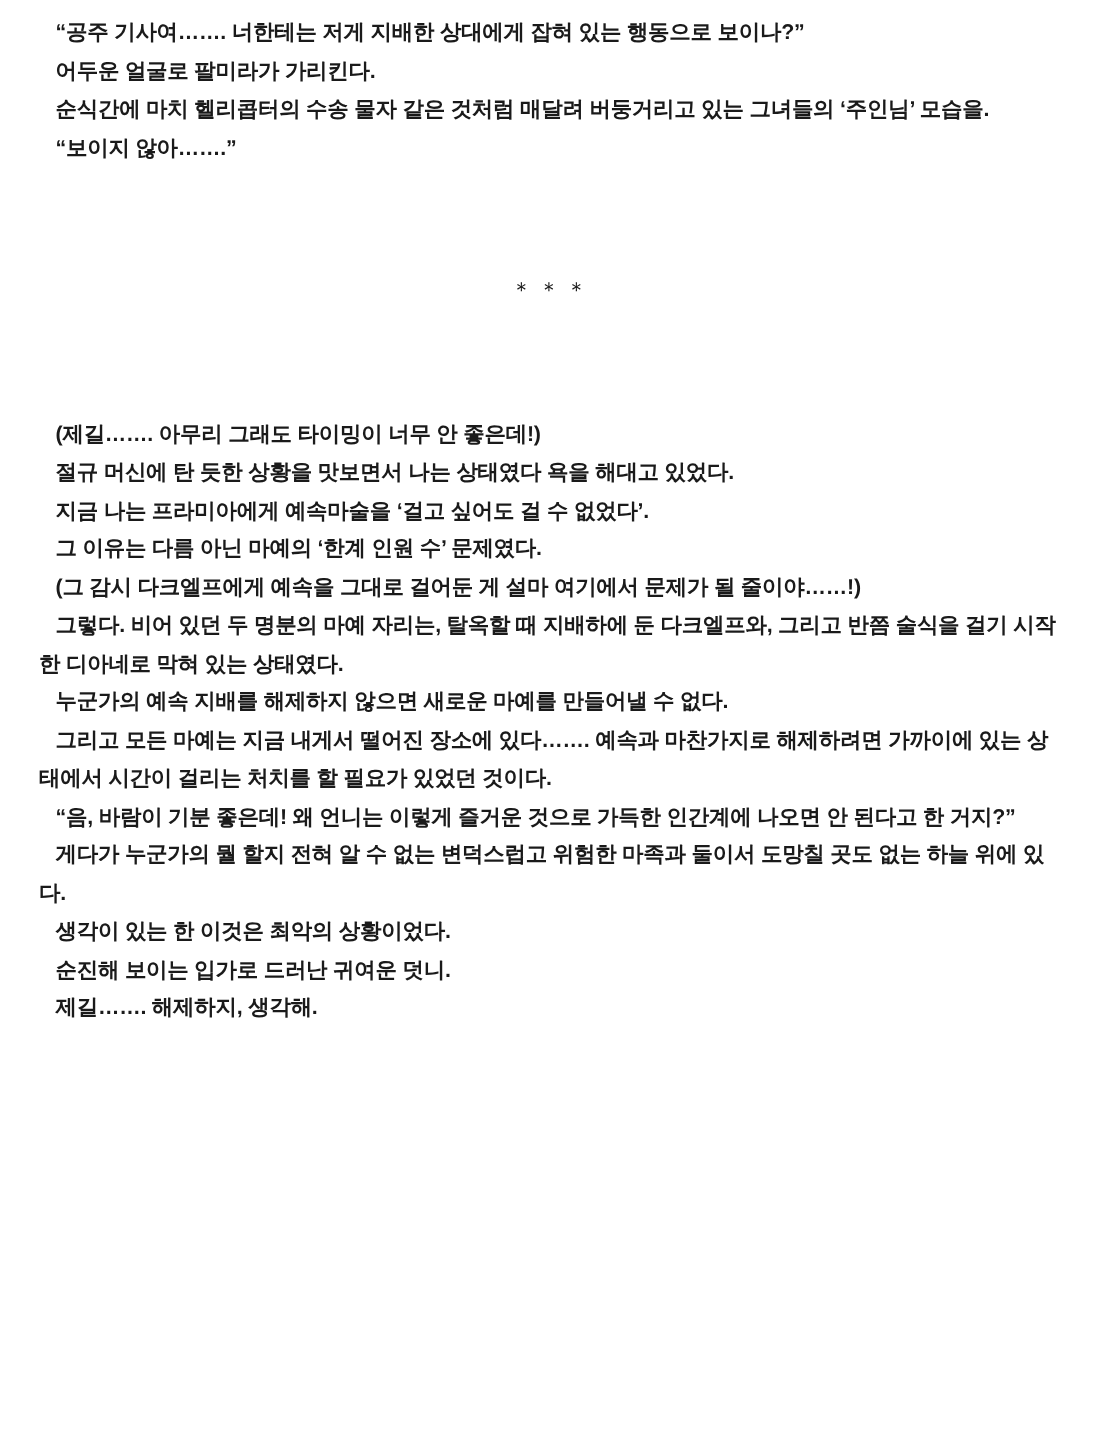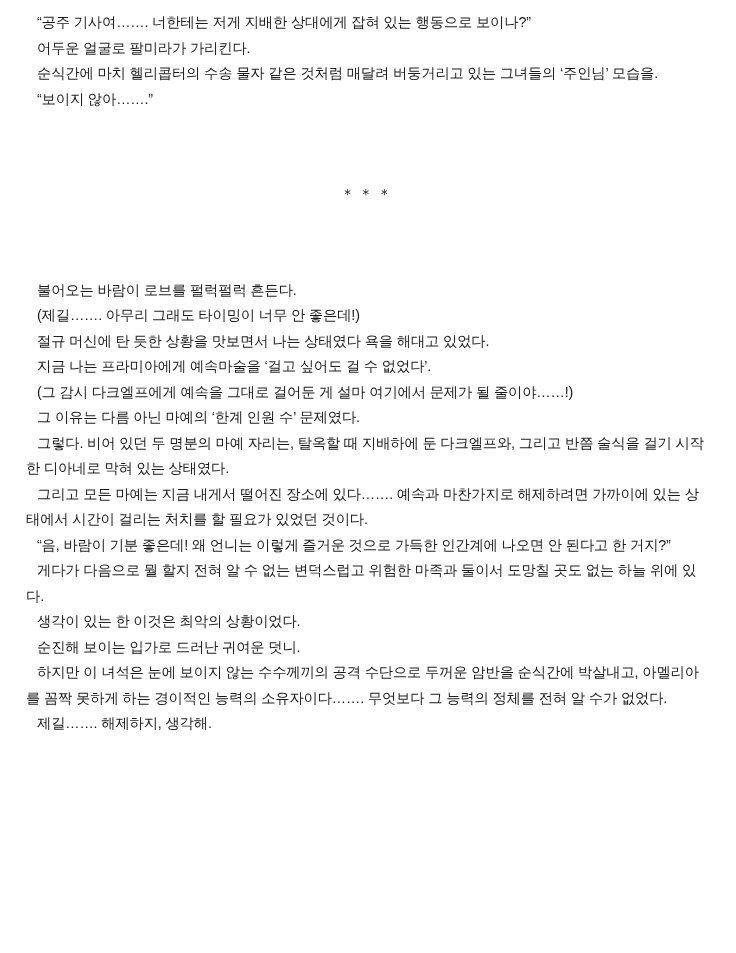--- a/index.html
+++ b/index.html
@@ -21,20 +21,21 @@
     position: relative;
   }
   .para {
     font-size: 14.3px;
     line-height: 25.5px;
     text-indent: 11px;
     margin: 0;
     text-align: left;
     word-break: break-all;
     letter-spacing: -0.15px;
+    font-weight: bold;
   }
   .scene-break {
     text-align: center;
     font-size: 14.3px;
     line-height: 25.5px;
     letter-spacing: 4px;
     margin: 0;
     text-indent: 0;
   }
   .gap-small { height: 70px; }
@@ -51,29 +52,28 @@
     <p class="para">“보이지 않아…….”</p>
   </div>
 
   <div class="gap-small"></div>
 
   <p class="scene-break">＊＊＊</p>
 
   <div class="gap-small"></div>
 
   <div>
-    <p class="para">불어오는 바람이 로브를 펄럭펄럭 흔든다.</p>
     <p class="para">(제길……. 아무리 그래도 타이밍이 너무 안 좋은데!)</p>
     <p class="para">절규 머신에 탄 듯한 상황을 맛보면서 나는 상태였다 욕을 해대고 있었다.</p>
     <p class="para">지금 나는 프라미아에게 예속마술을 ‘걸고 싶어도 걸 수 없었다’.</p>
+    <p class="para">그 이유는 다름 아닌 마예의 ‘한계 인원 수’ 문제였다.</p>
     <p class="para">(그 감시 다크엘프에게 예속을 그대로 걸어둔 게 설마 여기에서 문제가 될 줄이야……!)</p>
-    <p class="para">그 이유는 다름 아닌 마예의 ‘한계 인원 수’ 문제였다.</p>
     <p class="para">그렇다. 비어 있던 두 명분의 마예 자리는, 탈옥할 때 지배하에 둔 다크엘프와, 그리고 반쯤 술식을 걸기 시작한 디아네로 막혀 있는 상태였다.</p>
+    <p class="para">누군가의 예속 지배를 해제하지 않으면 새로운 마예를 만들어낼 수 없다.</p>
     <p class="para">그리고 모든 마예는 지금 내게서 떨어진 장소에 있다……. 예속과 마찬가지로 해제하려면 가까이에 있는 상태에서 시간이 걸리는 처치를 할 필요가 있었던 것이다.</p>
     <p class="para">“음, 바람이 기분 좋은데! 왜 언니는 이렇게 즐거운 것으로 가득한 인간계에 나오면 안 된다고 한 거지?”</p>
-    <p class="para">게다가 다음으로 뭘 할지 전혀 알 수 없는 변덕스럽고 위험한 마족과 둘이서 도망칠 곳도 없는 하늘 위에 있다.</p>
+    <p class="para">게다가 누군가의 뭘 할지 전혀 알 수 없는 변덕스럽고 위험한 마족과 둘이서 도망칠 곳도 없는 하늘 위에 있다.</p>
     <p class="para">생각이 있는 한 이것은 최악의 상황이었다.</p>
     <p class="para">순진해 보이는 입가로 드러난 귀여운 덧니.</p>
-    <p class="para">하지만 이 녀석은 눈에 보이지 않는 수수께끼의 공격 수단으로 두꺼운 암반을 순식간에 박살내고, 아멜리아를 꼼짝 못하게 하는 경이적인 능력의 소유자이다……. 무엇보다 그 능력의 정체를 전혀 알 수가 없었다.</p>
     <p class="para">제길……. 해제하지, 생각해.</p>
   </div>
 
 </div>
 
 </body></html>

